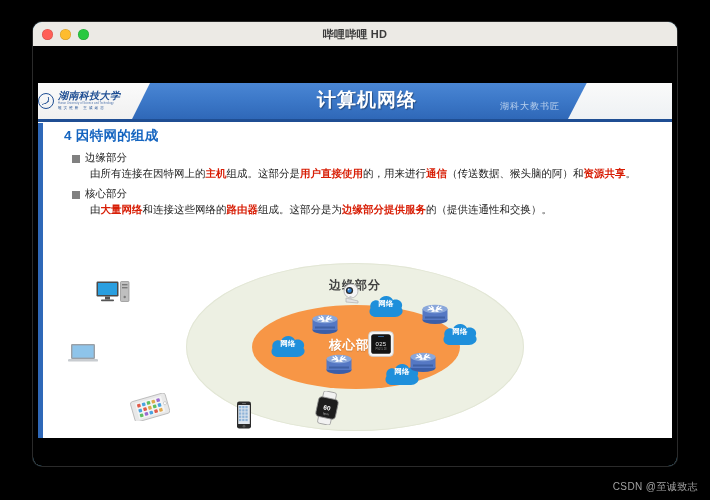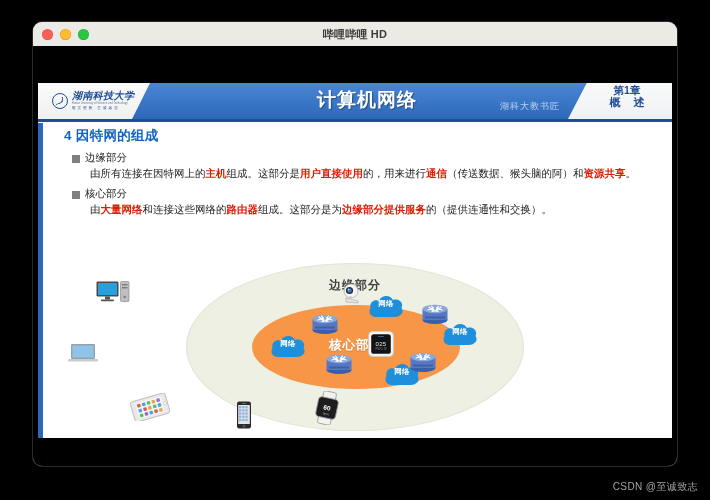--- a/index.html
+++ b/index.html
@@ -42,21 +42,21 @@
   .slide-header{position:relative;height:40px;width:634px;background:#fff;}
   .band{
     position:absolute;left:0;top:0;width:634px;height:36px;
     background:linear-gradient(180deg,#4a86d4 0%,#3c78c8 48%,#2f68b8 100%);
   }
   .band-underline{position:absolute;left:0;top:36px;width:634px;height:3px;background:#1f4e93;}
   .logo-tab{
     position:absolute;left:0;top:0;width:112px;height:36px;
     background:linear-gradient(180deg,#fbfbfb 0%,#f0f0f0 100%);
     clip-path:polygon(0 0,100% 0,84% 100%,0 100%);
-    display:flex;align-items:center;padding-left:14px;box-sizing:border-box;
+    display:flex;align-items:center;padding-left:0;box-sizing:border-box;
   }
   .logo-mark{
     width:14px;height:14px;border-radius:50%;
     border:1.6px solid #1f4e93;flex:none;margin-right:4px;position:relative;
   }
   .logo-mark::after{
     content:"";position:absolute;left:2px;top:4px;width:8px;height:5px;
     border-radius:0 0 8px 0;border-bottom:1.6px solid #1f4e93;border-right:1.6px solid #1f4e93;
     transform:rotate(-16deg);
   }
@@ -170,24 +170,20 @@
               <div class="logo-cn">湖南科技大学</div>
               <div class="logo-en">Hunan University of Science and Technology</div>
               <div class="logo-motto">唯实惟新  至诚致志</div>
             </div>
           </div>
 
           <div class="slide-title">计算机网络</div>
           <div class="header-wm">湖科大教书匠</div>
 
           <div class="chap-wedge"></div>
-          <div class="chap">
-            <div class="chap-1">第1章</div>
-            <div class="chap-2">概  述</div>
-          </div>
         </div>
 
         <div class="rail"></div>
 
         <div class="content">
           <div class="sec-title">4 因特网的组成</div>
 
           <div class="bullet">
             <span class="sq"></span>
             <span class="b-label">边缘部分</span>

